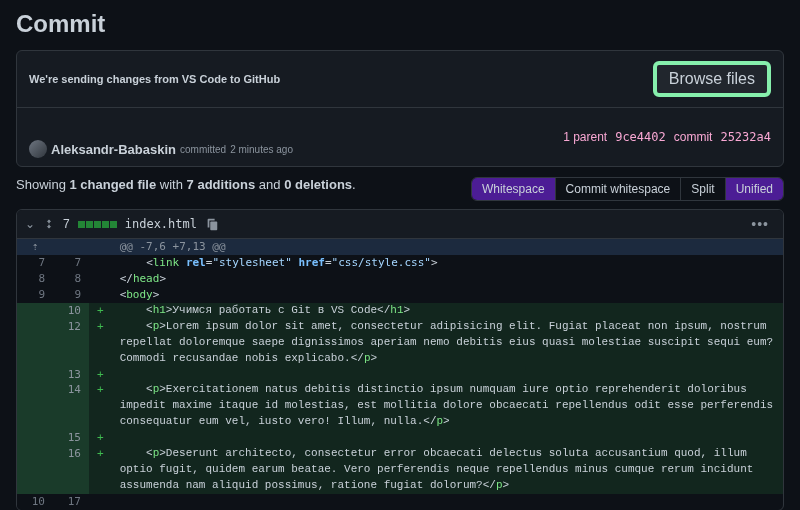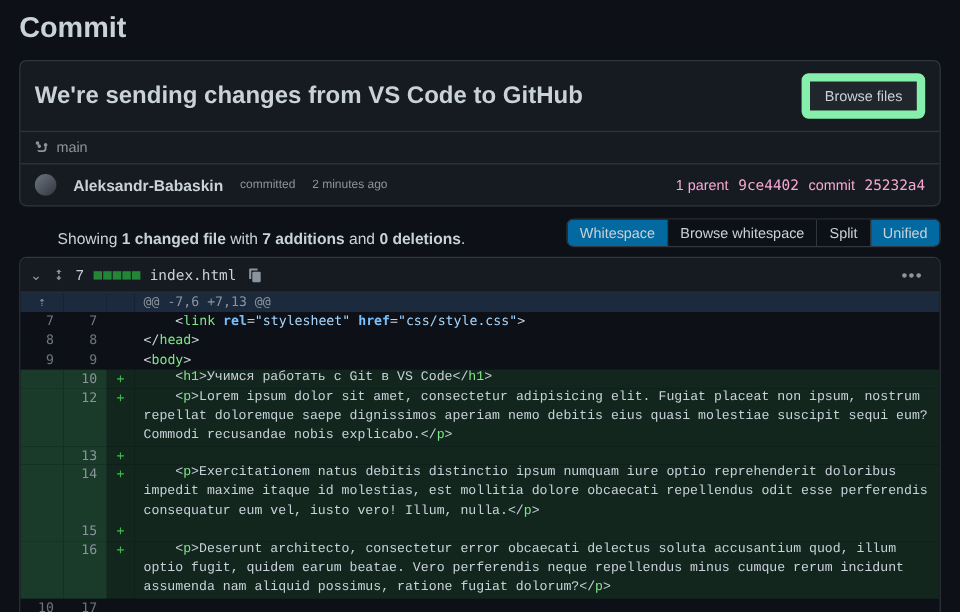--- a/index.html
+++ b/index.html
@@ -1,37 +1,37 @@
 <!DOCTYPE html>
 <html><head>
 <meta charset="utf-8">
 <style>
 * { box-sizing: border-box; margin: 0; padding: 0; }
 body { background: #0d1117; color: #c9d1d9; font-family: -apple-system, BlinkMacSystemFont, "Segoe UI", Helvetica, Arial, sans-serif; font-size: 14px; width: 800px; height: 510px; overflow: hidden; }
 .container { padding: 8px 16px; }
 .page-title { font-size: 24px; font-weight: 600; color: #c9d1d9; margin-bottom: 12px; margin-top: 2px; }
 .commit-box { background: #161b22; border: 1px solid #30363d; border-radius: 6px; margin-bottom: 10px; }
 .commit-header { display: flex; justify-content: space-between; align-items: center; padding: 10px 12px; border-bottom: 1px solid #30363d; }
-.commit-title { font-size: 20px; font-weight: 600; color: #c9d1d9; }
-.btn { background: #21262d; border: 7px solid #86efac; border-radius: 6px; color: #c9d1d9; padding: 5px 12px; font-size: 12px; font-weight: 500; cursor: pointer; }
+.commit-title { font-size: 11px; font-weight: 600; color: #c9d1d9; }
+.btn { background: #21262d; border: 4px solid #86efac; border-radius: 6px; color: #c9d1d9; padding: 5px 12px; font-size: 16px; font-weight: 500; cursor: pointer; }
 .branch-row { padding: 6px 12px; display: flex; align-items: center; gap: 6px; color: #8b949e; font-size: 12px; border-bottom: 1px solid #30363d; }
 .author-row { padding: 8px 12px; display: flex; justify-content: space-between; align-items: center; }
-.author-left { display: flex; align-items: center; gap: 14px; }
+.author-left { display: flex; align-items: center; gap: 4px; margin-top: 24px; }
 .avatar { width: 18px; height: 18px; border-radius: 50%; background: linear-gradient(135deg,#6e7681,#30363d); }
 .author-name { font-weight: 600; color: #c9d1d9; font-size: 13px; }
 .author-time { color: #8b949e; font-size: 10px; }
 .sha-info { font-size: 12px; color: #f9a8d4; display: flex; align-items: center; gap: 8px; }
 .sha { font-family: ui-monospace, monospace; }
-.summary-row { display: flex; justify-content: space-between; align-items: flex-end; margin-bottom: 8px; margin-left: 32px; }
+.summary-row { display: flex; justify-content: space-between; align-items: flex-start; margin-bottom: 8px; }
 .summary-text { font-size: 13px; color: #c9d1d9; }
 .summary-text b { font-weight: 600; }
 .view-options { display: flex; gap: 0; border: 1px solid #30363d; border-radius: 6px; overflow: hidden; }
 .view-opt { background: #0d1117; color: #c9d1d9; border: none; border-right: 1px solid #30363d; padding: 4px 10px; font-size: 12px; cursor: pointer; }
 .view-opt:last-child { border-right: none; }
-.view-opt.active2 { background: #0369a1; }
+.view-opt.active2 { background: #4c1d95; }
 .diff-box { border: 1px solid #30363d; border-radius: 6px; overflow: hidden; }
 .diff-header { display: flex; justify-content: space-between; align-items: center; padding: 6px 8px; background: #161b22; border-bottom: 1px solid #30363d; }
 .diff-header-left { display: flex; align-items: center; gap: 8px; font-size: 12px; }
 .chevron { color: #8b949e; }
 .stat-boxes { display: flex; gap: 1px; }
 .stat-box { width: 7px; height: 7px; background: #238636; }
 .filename { font-family: ui-monospace, monospace; color: #c9d1d9; }
 .copy-icon { color: #8b949e; }
 .kebab { color: #8b949e; padding: 0 6px; letter-spacing: 1px; }
 .diff-table { width: 100%; border-collapse: collapse; font-family: ui-monospace, monospace; font-size: 11px; line-height: 1.45; }
@@ -57,26 +57,20 @@
 <body>
 
 <div class="container">
   <h1 class="page-title">Commit</h1>
 
   <div class="commit-box">
     <div class="commit-header">
       <div class="commit-title">We're sending changes from VS Code to GitHub</div>
       <button class="btn">Browse files</button>
     </div>
-    <div class="branch-row">
-      <svg class="branch-icon" viewBox="0 0 16 16" fill="#8b949e">
-          <path d="M5 3a2 2 0 1 1-4 0 2 2 0 0 1 4 0zM3 6v5a2 2 0 0 0 2 2h4a4 4 0 0 0 4-4V6.83a2 2 0 1 0-2 0V9a2 2 0 0 1-2 2H5a4 4 0 0 1-2-.54V6.83A2 2 0 1 0 3 6z"></path>
-        </svg>
-      <span>main</span>
-    </div>
     <div class="author-row">
       <div class="author-left">
         <div class="avatar"></div>
         <span class="author-name">Aleksandr-Babaskin</span>
         <span class="author-time">committed</span>
         <span class="author-time">2 minutes ago</span>
       </div>
       <div class="sha-info">
         <span>1 parent</span>
         <span class="sha">9ce4402</span>
@@ -90,21 +84,21 @@
     <div class="summary-text">
       <span>Showing</span>
       <b>1 changed file</b>
       <span>with</span>
       <b>7 additions</b>
       <span>and</span>
       <b>0 deletions</b><span>.</span>
     </div>
     <div class="view-options">
       <button class="view-opt active2">Whitespace</button>
-      <button class="view-opt">Browse whitespace</button>
+      <button class="view-opt">Commit whitespace</button>
       <button class="view-opt">Split</button>
       <button class="view-opt active2">Unified</button>
     </div>
   </div>
 
   <div class="diff-box">
     <div class="diff-header">
       <div class="diff-header-left">
         <span class="chevron">⌄</span>
         <svg width="12" height="12" viewBox="0 0 16 16" fill="#8b949e">

